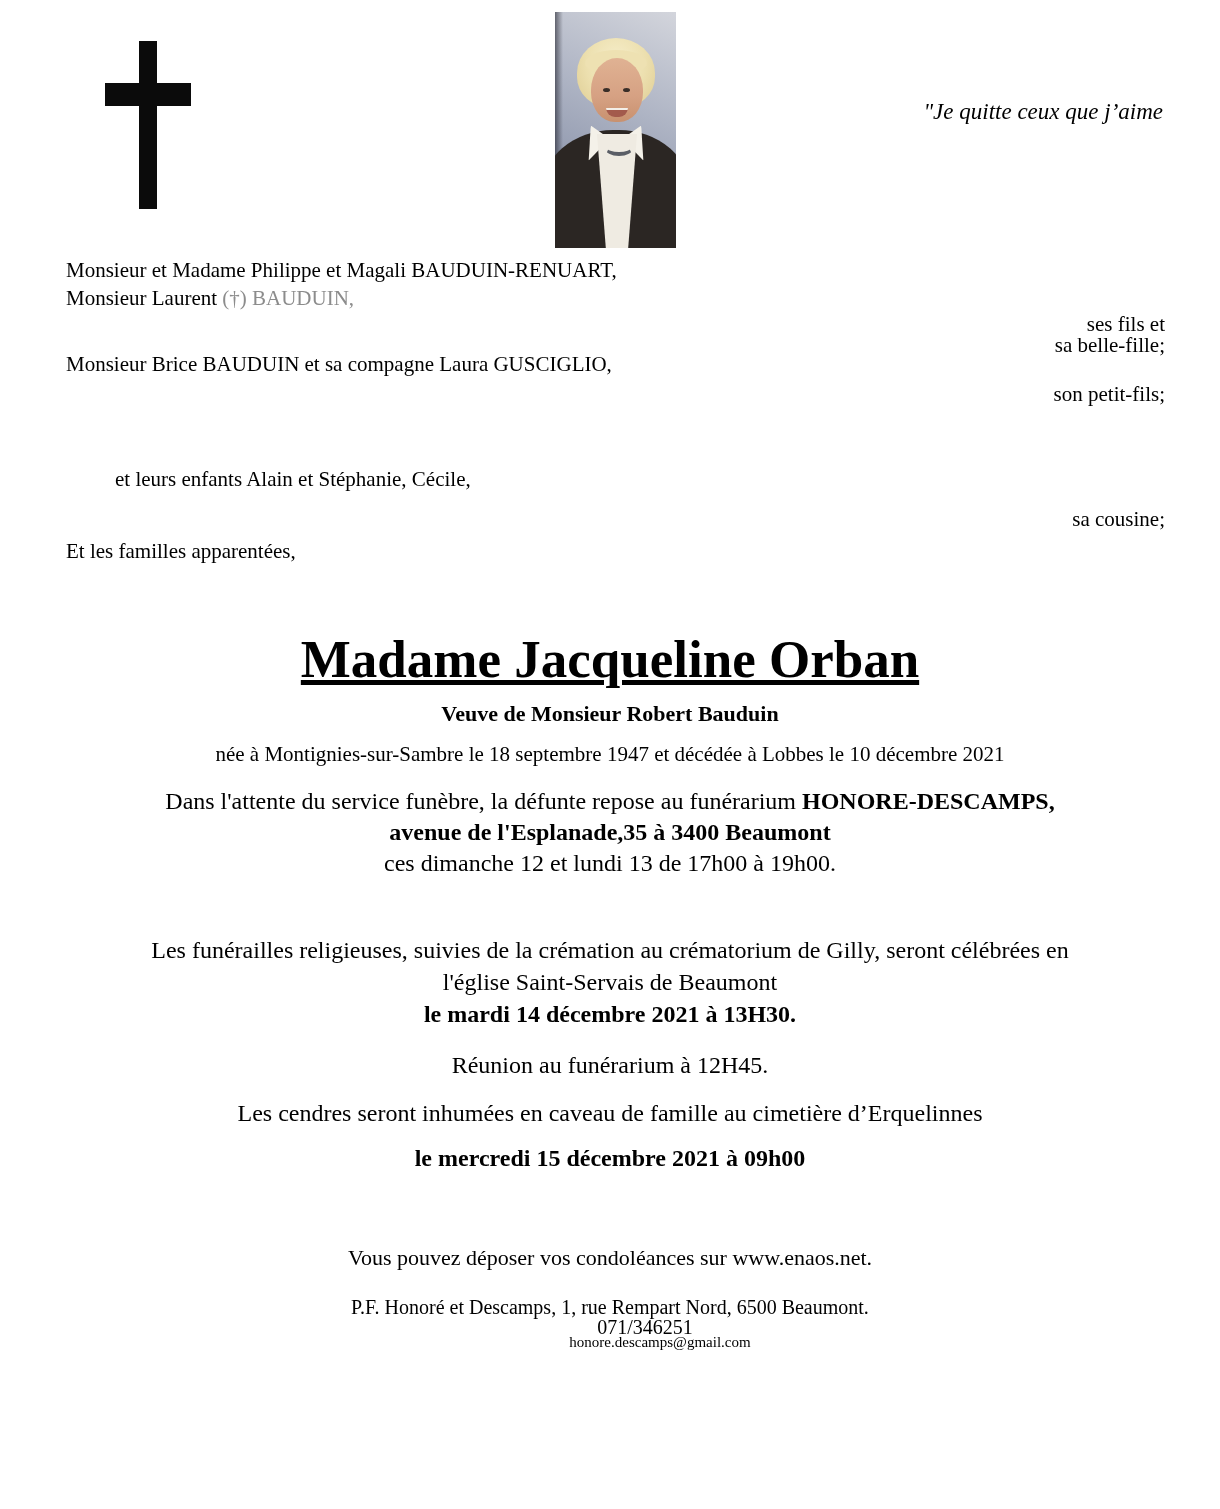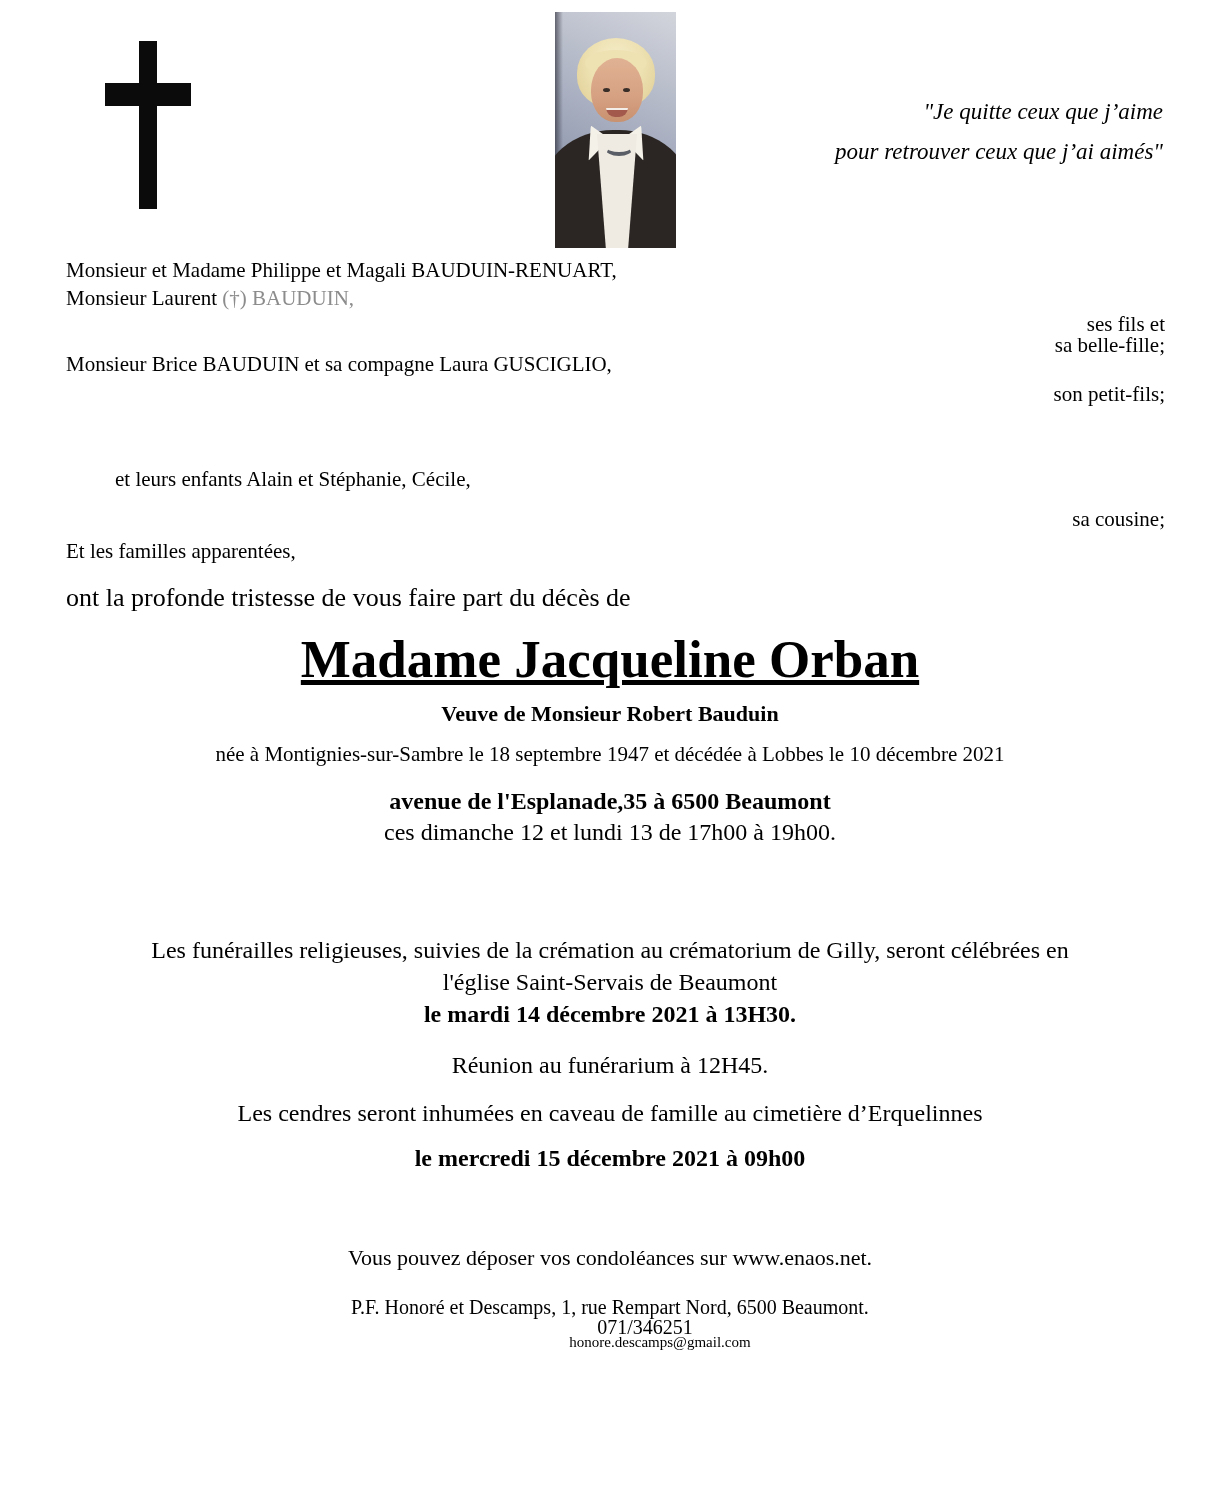--- a/index.html
+++ b/index.html
@@ -85,43 +85,42 @@
     <div class="eye r"></div>
     <div class="smile"></div>
     <div class="torso"></div>
     <div class="collarL"></div>
     <div class="collarR"></div>
     <div class="shirt"></div>
     <div class="necklace"></div>
   </div>
 
   <div class="abs quote" style="top:98px;">"Je quitte ceux que j’aime</div>
-  <div class="abs quote" style="top:138px;">pour retrouver ceux que j’ai aimés"</div>
 
   <div class="abs fam" style="top:258px;">Monsieur et Madame Philippe et Magali BAUDUIN-RENUART,</div>
   <div class="abs fam" style="top:286px;"><span>Monsieur Laurent </span><span class="gray">(†) BAUDUIN,</span></div>
 
   <div class="abs rel" style="top:312px;">ses fils et</div>
   <div class="abs rel" style="top:333px;text-align:center;">sa belle-fille;</div>
 
   <div class="abs fam" style="top:352px;">Monsieur Brice BAUDUIN et sa compagne Laura GUSCIGLIO,</div>
   <div class="abs rel" style="top:382px;">son petit-fils;</div>
 
   <div class="abs fam" style="top:467px; left:115px;">et leurs enfants Alain et Stéphanie, Cécile,</div>
   <div class="abs rel" style="top:507px;">sa cousine;</div>
 
   <div class="abs fam" style="top:539px;">Et les familles apparentées,</div>
-  <div class="abs intro" style="top:583px;">ont la profonde tristesse de vous faire part du décès de</div>
 
   <div class="abs center title" style="top:630px;text-decoration:underline;">Madame Jacqueline Orban</div>
   <div class="abs center subtitle" style="top:701px;">Veuve de Monsieur Robert Bauduin</div>
   <div class="abs center dates" style="top:742px;">née à Montignies-sur-Sambre le 18 septembre 1947 et décédée à Lobbes le 10 décembre 2021</div>
 
   <div class="abs center para" style="top:786px;">
-    <div class="b">avenue de l'Esplanade,35 à 6500 Beaumont</div>
+    <div><span>Dans l'attente du service funèbre, la défunte repose au funérarium </span><span class="b">HONORE-DESCAMPS,</span></div>
+    <div class="b">avenue de l'Esplanade,35 à 3400 Beaumont</div>
     <div>ces dimanche 12 et lundi 13 de 17h00 à 19h00.</div>
   </div>
 
   <div class="abs center para2" style="top:934px;">
     <div>Les funérailles religieuses, suivies de la crémation au crématorium de Gilly, seront célébrées en</div>
     <div>l'église Saint-Servais de Beaumont</div>
     <div class="b">le mardi 14 décembre 2021 à 13H30.</div>
   </div>
 
   <div class="abs center para" style="top:1050px;">Réunion au funérarium à 12H45.</div>

